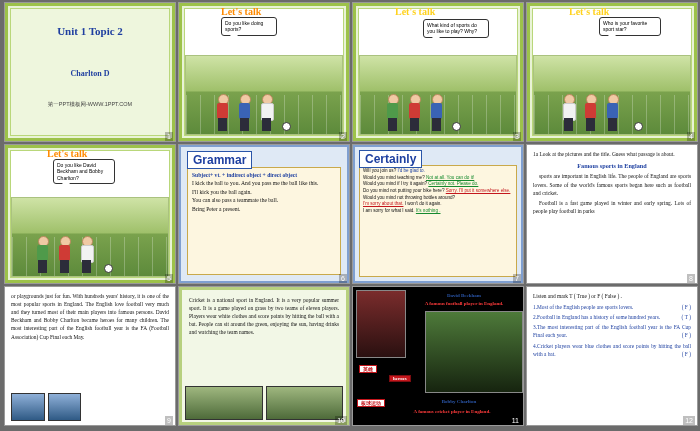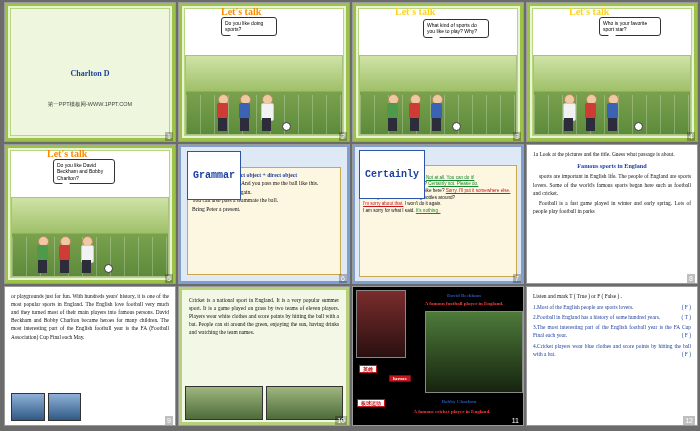--- a/index.html
+++ b/index.html
@@ -169,23 +169,23 @@
     border: 2px solid #7f9fd0;
     box-sizing: border-box;
   }
   .tagbox {
     position: absolute;
     left: 8px; top: 6px;
     background: #ffffff;
     border: 1px solid #2a55a8;
     color: #1d3fa0;
     font-weight: bold;
-    font-size: 10px;
-    padding: 18px 5px;
-    font-family: Liberation Mono, monospace;
+    font-size: 12px;
+    padding: 1px 5px;
+    font-family: Liberation Sans, sans-serif;
     z-index: 10;
   }
   .gbox {
     position: absolute;
     left: 8px; right: 8px; top: 22px; bottom: 8px;
     background: #fdf6e0;
     border: 1px solid #c9a94b;
     box-sizing: border-box;
     padding: 3px 4px;
     font-size: 5.6px;
@@ -283,20 +283,21 @@
   }
 </style>
 </head>
 <body>
 
 <div class="grid">
 
   <div class="slide">
     <div class="greenframe"></div>
     <div class="innerwhite s1">
+      <div class="unit">Unit 1  Topic 2</div>
       <div class="sec">Charlton D</div>
       <div class="site">第一PPT模板网-WWW.1PPT.COM</div>
     </div>
     <div class="slide-num">1</div>
   </div>
 
   <div class="slide">
     <div class="greenframe"></div>
     <div class="innerwhite"></div>
     <div class="lt-title">Let's talk</div>

